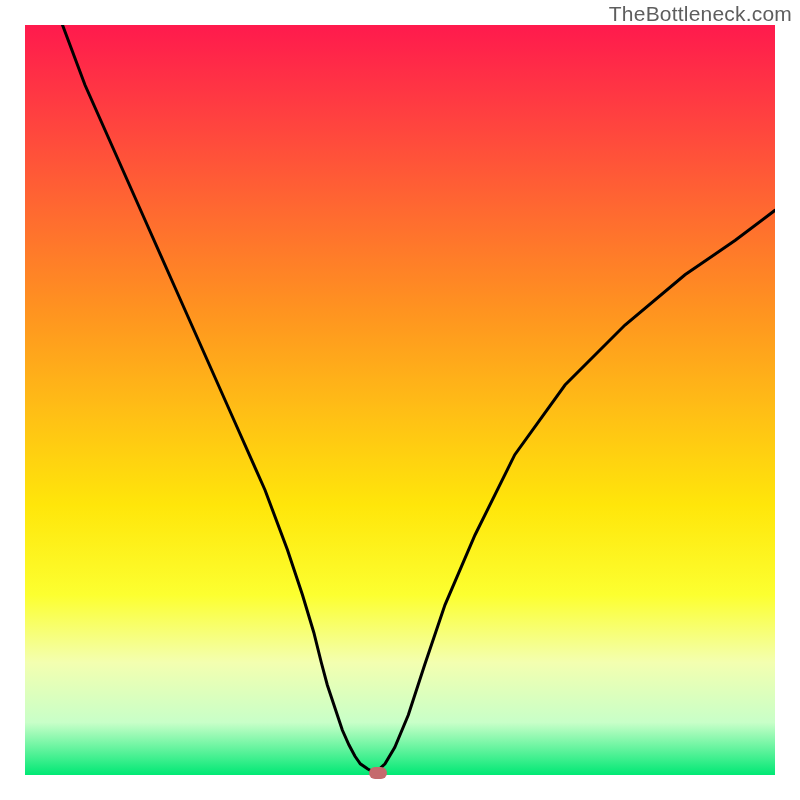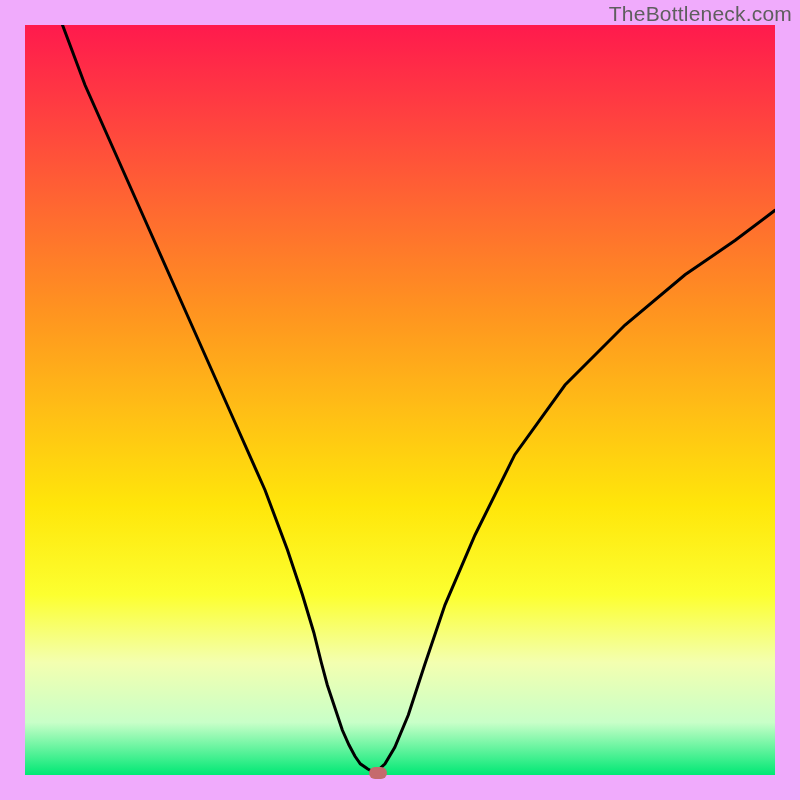--- a/index.html
+++ b/index.html
@@ -9,21 +9,21 @@
     height: 800px;
     background: #000000;
     overflow: hidden;
   }
   .frame {
     position: absolute;
     left: 0;
     top: 0;
     width: 800px;
     height: 800px;
-    background: #f0abfc;
+    background: #ffffff;
   }
   .plot-area {
     position: absolute;
     left: 25px;
     top: 25px;
     width: 750px;
     height: 750px;
     background: linear-gradient(to bottom,
       #ff1a4d 0%,
       #ff4040 12%,

